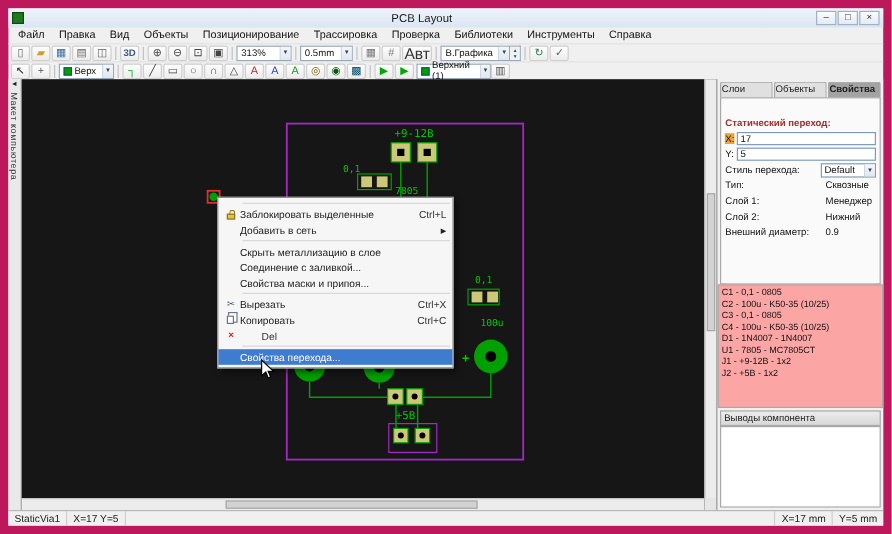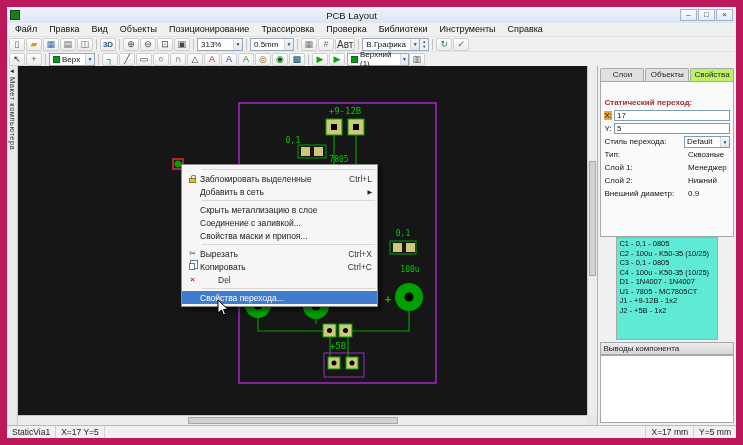--- a/index.html
+++ b/index.html
@@ -43,36 +43,36 @@
 .ctx-sep{height:1px;background:#d8d8d8;margin:2px 2px 2px 20px}
 .icon-vmark{width:7px;height:7px;border:1px solid #d33;background:#161616;display:inline-block}
 .icon-lock{width:7px;height:5px;background:#e6c33c;border:1px solid #93781a;display:inline-block;position:relative;margin-top:3px}
 .icon-lock::before{content:"";position:absolute;left:1px;top:-4px;width:3px;height:3px;border:1px solid #93781a;border-bottom:none;border-radius:2px 2px 0 0}
 .icon-cut{color:#456}
 .icon-copy{width:6px;height:7px;border:1px solid #678;background:#fff;display:inline-block;box-shadow:2px -2px 0 0 #fff,2px -2px 0 1px #678;margin-left:-2px}
 .icon-del{color:#c22;font-weight:bold}
 .cursor{position:absolute;left:199px;top:233px;z-index:9}
 .right-panel{flex:0 0 115px;background:#f0f0f0;border-left:1px solid #b0b0b0;display:flex;flex-direction:column;min-height:0}
 .rp-tabs{flex:0 0 15px;display:flex;padding:2px 2px 0;gap:1px}
-.rp-tab{flex:1;font-size:8px;text-align:center;line-height:12px;border:1px solid #a8a8a8;border-bottom:none;border-radius:2px 2px 0 0;background:#e0e0e0;color:#222}
-.rp-tab.active{background:#bef264;font-weight:normal}
+.rp-tab{flex:1;font-size:8px;text-align:left;line-height:12px;border:1px solid #a8a8a8;border-bottom:none;border-radius:2px 2px 0 0;background:#e0e0e0;color:#222}
+.rp-tab.active{background:#a3a3a3;font-weight:bold}
 .props{border:1px solid #a8a8a8;background:#fafafa;margin:0 2px;padding:16px 3px 0}
 .props-title{font-size:8px;font-weight:bold;color:#a03030;height:11px}
 .prow{display:flex;align-items:center;height:13px;font-size:8px}
 .plabel{flex:1;color:#111;white-space:nowrap}
 .plabel.hl{background:#efa23a;margin-right:2px}
 .pinput{flex:0 0 42px;height:11px;border:1px solid #7f9db9;background:#fff;font-family:inherit;font-size:8px;padding:0 2px;color:#111}
 .pselect{flex:0 0 46px;height:12px;border:1px solid #7f9db9;background:#fff;display:flex;align-items:center;font-size:8px;padding-left:2px}
 .pvalue{flex:0 0 42px;font-size:8px;color:#111}
 .props-spacer{height:36px;background:#fafafa}
 .sec-header{flex:0 0 13px;margin:2px 2px 0;border:1px solid #a8a8a8;background:linear-gradient(#ececec,#d8d8d8);display:flex;align-items:center;gap:1px;padding:0 2px;font-size:8px;color:#222}
 .sec-title{flex:1;white-space:nowrap;overflow:hidden}
 .pm-btn{width:12px;height:11px;border:1px solid #5e92cc;background:#d8e7f8;color:#14549e;font-weight:bold;font-size:7.5px;line-height:9px;text-align:center;font-family:inherit}
 .pm-tool{width:12px;height:11px;border:1px solid #999;background:linear-gradient(#fdfdfd,#e8e8e8);font-size:7.5px;line-height:10px;text-align:center;color:#444;font-family:inherit}
-.pm-list{flex:1 1 auto;margin:0 18px;border:1px solid #a8a8a8;background:#5eead4;font-size:7.5px;line-height:9.5px;padding:1px 2px;overflow:hidden;min-height:0;color:#111}
+.pm-list{flex:1 1 auto;margin:0 0;border:1px solid #a8a8a8;background:#fca5a5;font-size:7.5px;line-height:9.5px;padding:1px 2px;overflow:hidden;min-height:0;color:#111}
 .pm-item{white-space:nowrap}
 .pins-list{flex:0 0 68px;margin:0 2px 2px;border:1px solid #a8a8a8;background:#fff}
 .statusbar{flex:0 0 13px;background:#f0f0f0;border-top:1px solid #b8b8b8;display:flex;align-items:stretch;font-size:8.5px;color:#222}
 .sb-cell{display:flex;align-items:center;padding:0 5px;border-right:1px solid #cfcfcf;white-space:nowrap}
 .sb-fill{flex:1;border-right:1px solid #cfcfcf}
 .pcb-text{font-family:"DejaVu Sans Mono",monospace;fill:#00c800}
 </style>
 </head>
 <body>
 
@@ -132,21 +132,21 @@
     <span class="tsep"></span>
     <div class="combo" style="width:44px">
       <span>0.5mm</span>
       <span class="combo-arrow">▼</span>
     </div>
     <span class="tsep"></span>
     <div class="tb-group">
 
     <button class="tbtn" style="color:#777">▦</button>
         <button class="tbtn" style="color:#777">#</button>
-        <button class="tbtn" style="color:#333;font-size:10px">Авт</button>
+        <button class="tbtn" style="color:#333;font-size:13px">Авт</button>
       </div>
     <span class="tsep"></span>
     <div class="combo" style="width:58px">
       <span>В.Графика</span>
       <span class="combo-arrow">▼</span>
     </div>
     <span class="spinner">
         <span>▲</span>
         <span>▼</span>
       </span>

